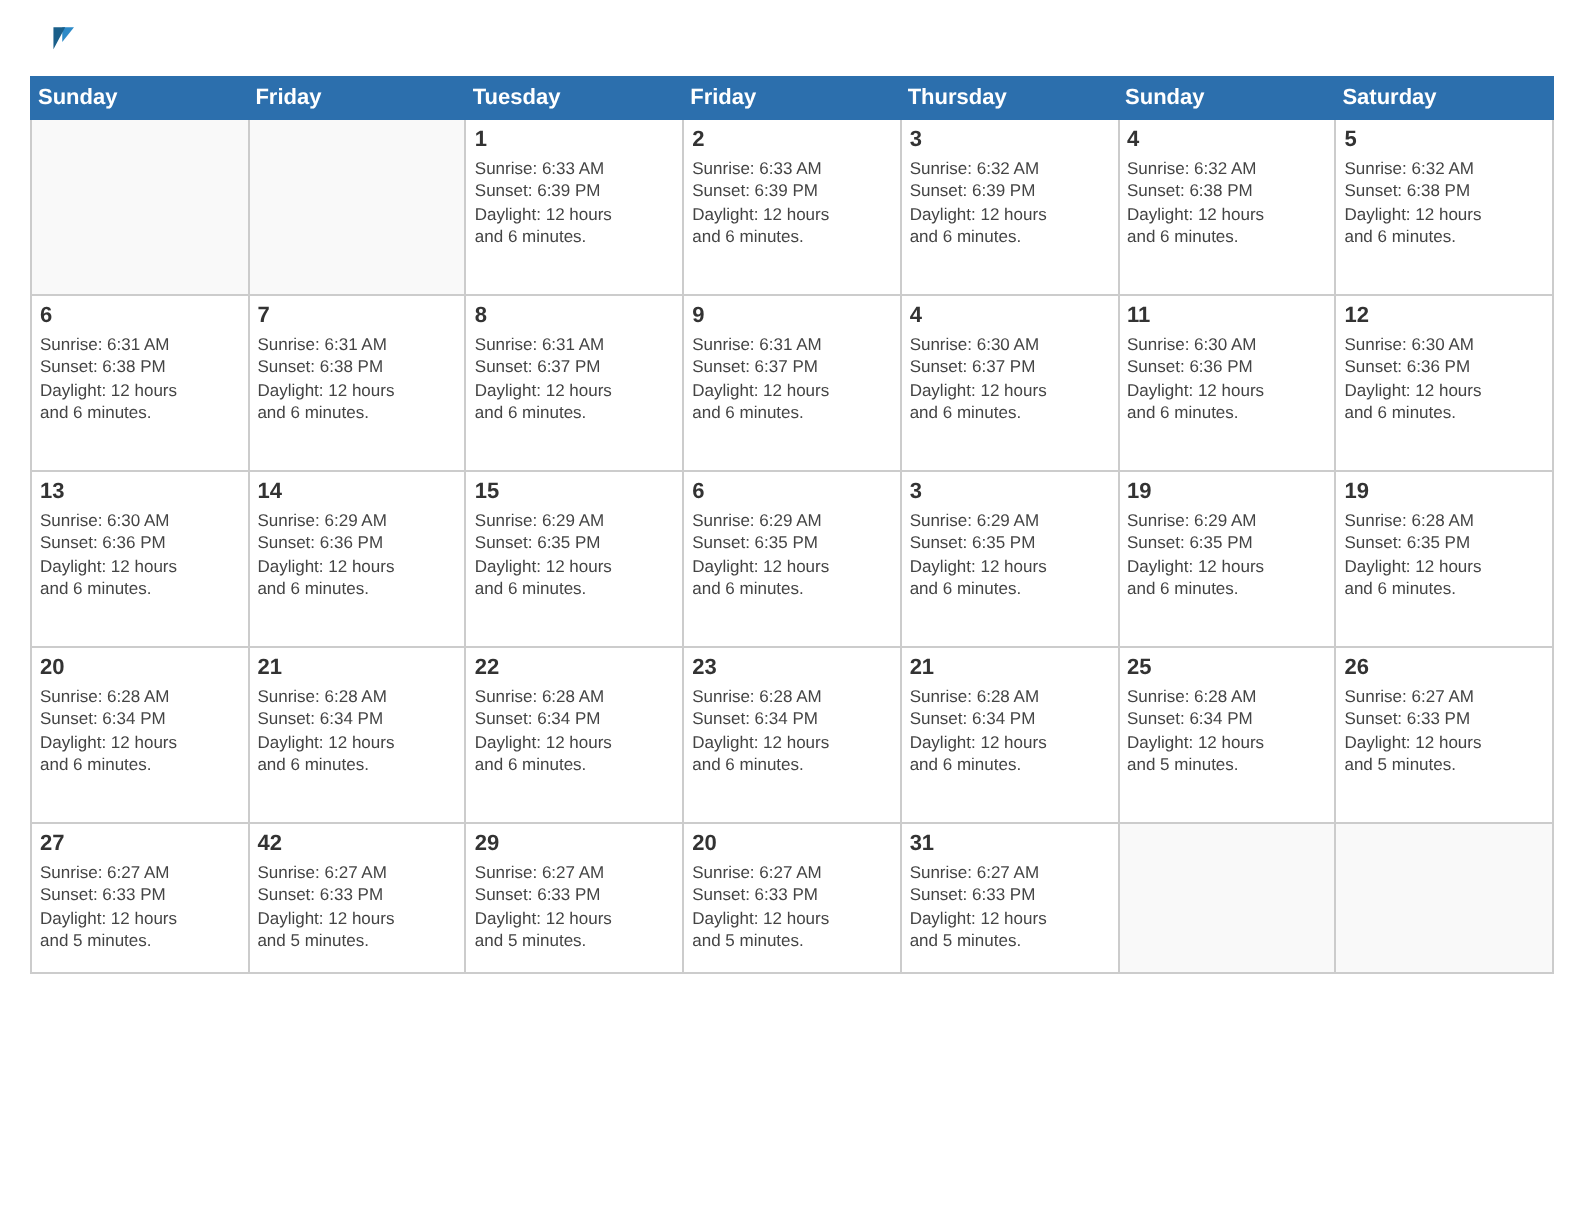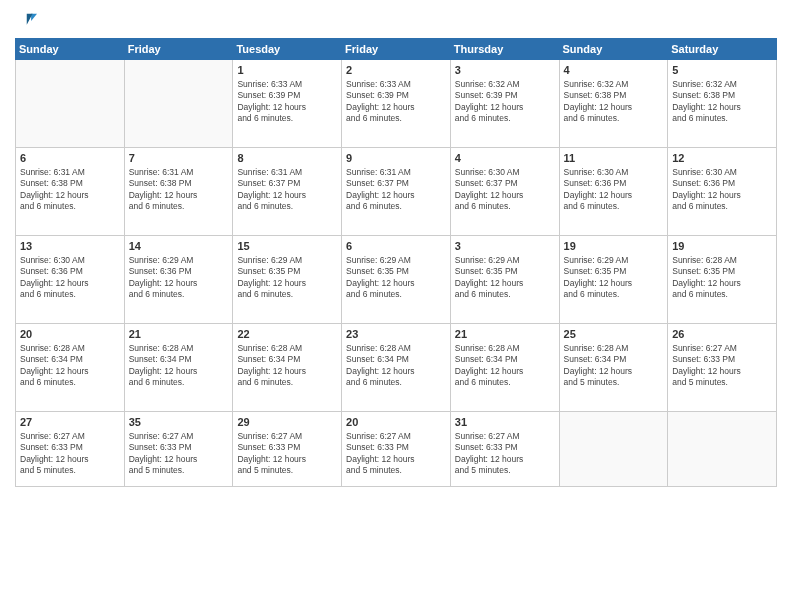--- a/index.html
+++ b/index.html
@@ -331,21 +331,21 @@
         </tr>
         <tr class="last-week-row">
           <td>
             <span class="day-number">27</span>
             <div class="day-info" style="white-space: pre-line;">Sunrise: 6:27 AM
 Sunset: 6:33 PM
 Daylight: 12 hours
 and 5 minutes.</div>
           </td>
           <td>
-            <span class="day-number">35</span>
+            <span class="day-number">42</span>
             <div class="day-info" style="white-space: pre-line;">Sunrise: 6:27 AM
 Sunset: 6:33 PM
 Daylight: 12 hours
 and 5 minutes.</div>
           </td>
           <td>
             <span class="day-number">29</span>
             <div class="day-info" style="white-space: pre-line;">Sunrise: 6:27 AM
 Sunset: 6:33 PM
 Daylight: 12 hours

